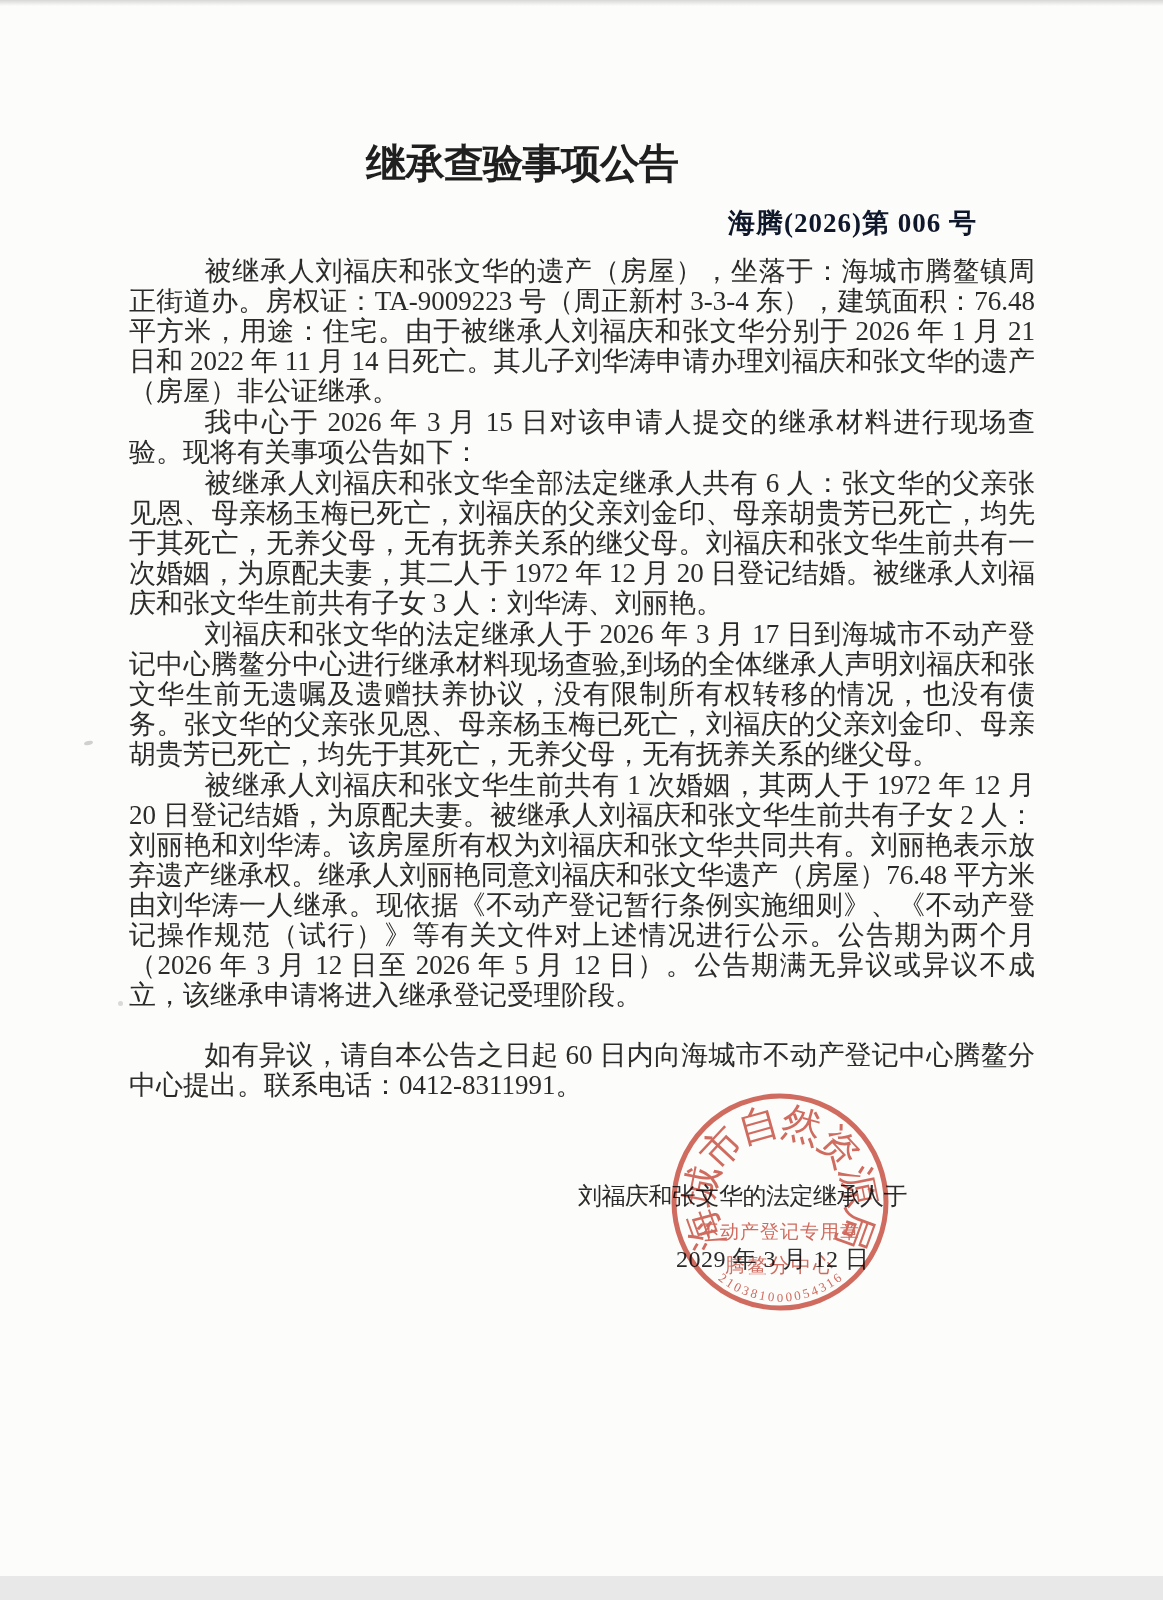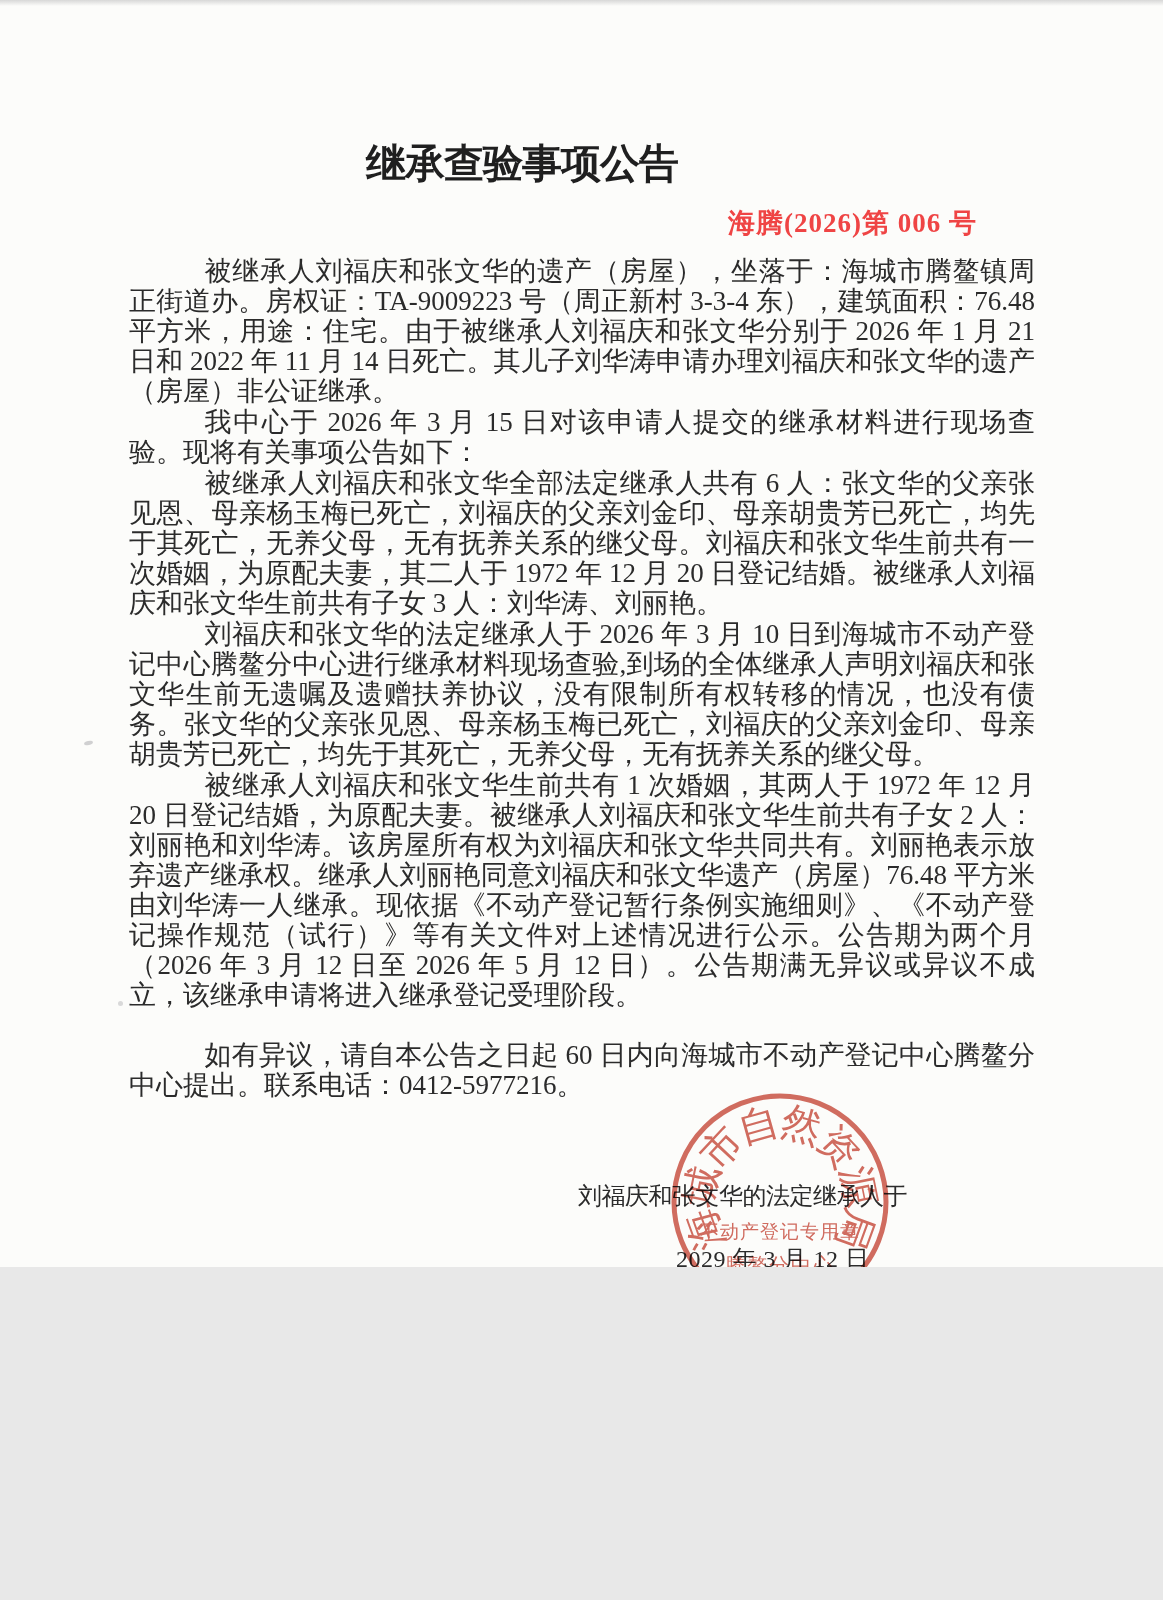--- a/index.html
+++ b/index.html
@@ -1,38 +1,38 @@
 <!DOCTYPE html>
 <html lang="zh"><head>
 <meta charset="utf-8">
 <style>
   html,body{margin:0;padding:0;background:#e8e8e8;}
   .page{
     position:relative;
-    width:1163px;height:1267px;
+    width:1163px;height:1576px;
     margin:0 auto;
     background:#fcfcfa;
     overflow:hidden;
     font-family:"Liberation Serif","DejaVu Serif",serif;
     color:#2b2b2b;
   }
   .edge-top{
     position:absolute;top:0;left:0;width:100%;height:6px;
     background:linear-gradient(180deg,rgba(70,70,75,.20),rgba(70,70,75,0));
   }
   .doc-title{
     position:absolute;left:366px;top:136px;
     font-family:"Liberation Sans","DejaVu Sans",sans-serif;
     font-weight:700;font-size:40px;letter-spacing:-1px;
     color:#1f1f1f;white-space:nowrap;
   }
   .doc-number{
     position:absolute;top:205px;right:186px;
     font-size:27px;font-weight:700;letter-spacing:1px;
-    color:#ef4444;white-space:nowrap;
+    color:#0f172a;white-space:nowrap;
   }
   .doc-body{
     position:absolute;left:128px;top:255px;width:908px;
     font-size:27px;line-height:30px;
     text-align:justify;
   }
   .doc-body p{margin:1px;text-indent:2.8em;}
   .doc-body p.objection{margin-top:30px;}
   .closing-signature{
     position:absolute;left:578px;top:1180px;
@@ -59,23 +59,23 @@
   <div class="edge-top"></div>
 
   <div class="doc-title">继承查验事项公告</div>
 
   <div class="doc-number">海腾(2026)第 006 号</div>
 
   <div class="doc-body">
     <p>被继承人刘福庆和张文华的遗产（房屋），坐落于：海城市腾鳌镇周正街道办。房权证：TA-9009223 号（周正新村 3-3-4 东），建筑面积：76.48 平方米，用途：住宅。由于被继承人刘福庆和张文华分别于 2026 年 1 月 21 日和 2022 年 11 月 14 日死亡。其儿子刘华涛申请办理刘福庆和张文华的遗产（房屋）非公证继承。</p>
     <p>我中心于 2026 年 3 月 15 日对该申请人提交的继承材料进行现场查验。现将有关事项公告如下：</p>
     <p>被继承人刘福庆和张文华全部法定继承人共有 6 人：张文华的父亲张见恩、母亲杨玉梅已死亡，刘福庆的父亲刘金印、母亲胡贵芳已死亡，均先于其死亡，无养父母，无有抚养关系的继父母。刘福庆和张文华生前共有一次婚姻，为原配夫妻，其二人于 1972 年 12 月 20 日登记结婚。被继承人刘福庆和张文华生前共有子女 3 人：刘华涛、刘丽艳。</p>
-    <p>刘福庆和张文华的法定继承人于 2026 年 3 月 10 日到海城市不动产登记中心腾鳌分中心进行继承材料现场查验,到场的全体继承人声明刘福庆和张文华生前无遗嘱及遗赠扶养协议，没有限制所有权转移的情况，也没有债务。张文华的父亲张见恩、母亲杨玉梅已死亡，刘福庆的父亲刘金印、母亲胡贵芳已死亡，均先于其死亡，无养父母，无有抚养关系的继父母。</p>
+    <p>刘福庆和张文华的法定继承人于 2026 年 3 月 17 日到海城市不动产登记中心腾鳌分中心进行继承材料现场查验,到场的全体继承人声明刘福庆和张文华生前无遗嘱及遗赠扶养协议，没有限制所有权转移的情况，也没有债务。张文华的父亲张见恩、母亲杨玉梅已死亡，刘福庆的父亲刘金印、母亲胡贵芳已死亡，均先于其死亡，无养父母，无有抚养关系的继父母。</p>
     <p>被继承人刘福庆和张文华生前共有 1 次婚姻，其两人于 1972 年 12 月 20 日登记结婚，为原配夫妻。被继承人刘福庆和张文华生前共有子女 2 人：刘丽艳和刘华涛。该房屋所有权为刘福庆和张文华共同共有。刘丽艳表示放弃遗产继承权。继承人刘丽艳同意刘福庆和张文华遗产（房屋）76.48 平方米由刘华涛一人继承。现依据《不动产登记暂行条例实施细则》、《不动产登记操作规范（试行）》等有关文件对上述情况进行公示。公告期为两个月（2026 年 3 月 12 日至 2026 年 5 月 12 日）。公告期满无异议或异议不成立，该继承申请将进入继承登记受理阶段。</p>
-    <p class="objection">如有异议，请自本公告之日起 60 日内向海城市不动产登记中心腾鳌分中心提出。联系电话：0412-5977216。</p>
+    <p class="objection">如有异议，请自本公告之日起 60 日内向海城市不动产登记中心腾鳌分中心提出。联系电话：0412-8311991。</p>
   </div>
 
   <div class="closing-signature">刘福庆和张文华的法定继承人于</div>
 
   <div class="closing-date">2029 年 3 月 12 日</div>
 
   <svg id="seal-svg" class="seal" viewBox="-120 -120 240 240" xmlns="http://www.w3.org/2000/svg">
       <circle cx="0" cy="0" r="106" fill="none" stroke="#c94c3e" stroke-width="5"></circle>
       <text x="-75.2" y="27.4" fill="#c94c3e" font-size="40" font-family="&quot;Liberation Serif&quot;,&quot;DejaVu Serif&quot;,serif" text-anchor="middle" dominant-baseline="central" transform="rotate(-110.0 -75.2 27.4)">海</text>
       <text x="-78.4" y="-15.9" fill="#c94c3e" font-size="40" font-family="&quot;Liberation Serif&quot;,&quot;DejaVu Serif&quot;,serif" text-anchor="middle" dominant-baseline="central" transform="rotate(-78.6 -78.4 -15.9)">城</text>

